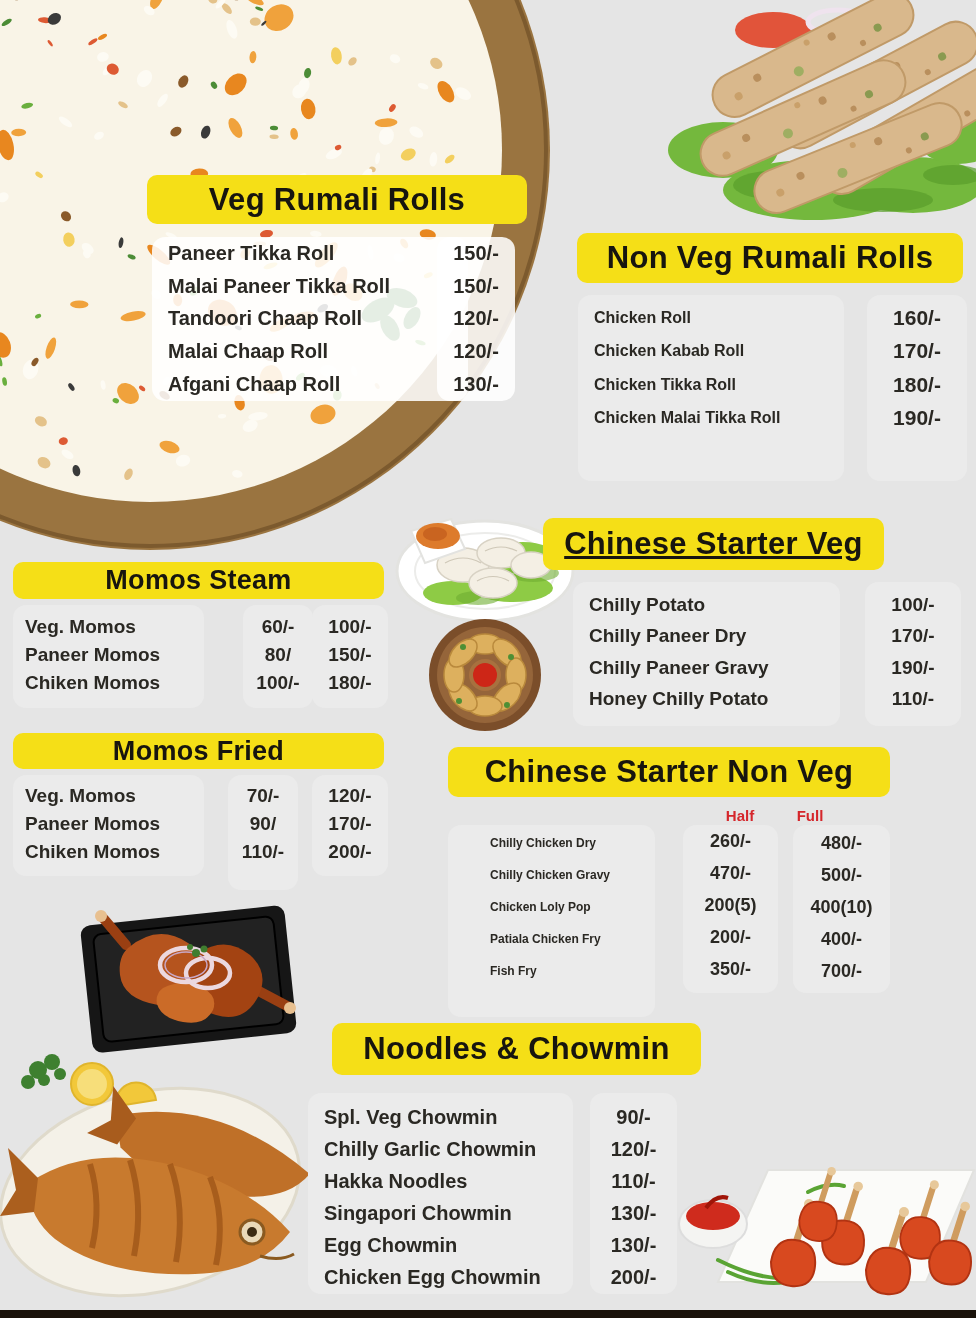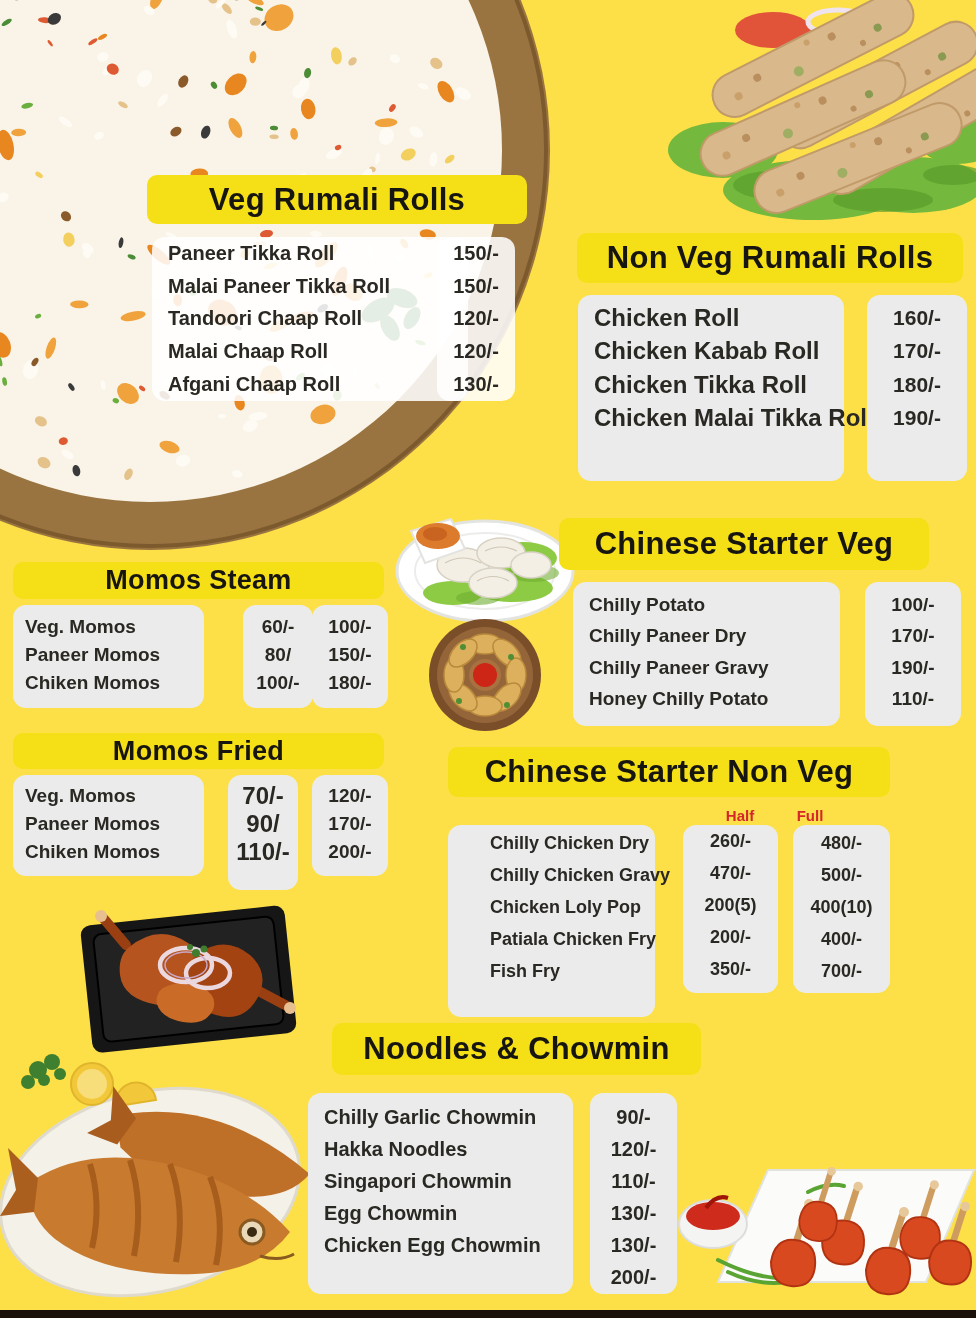--- a/index.html
+++ b/index.html
@@ -1,17 +1,17 @@
 <!DOCTYPE html>
 <html><head>
 <meta charset="utf-8">
 <style>
   html,body{margin:0;padding:0;background:#ffffff;}
   #canvas{
-    position:relative;width:976px;height:1318px;background:#fde047;overflow:hidden;
+    position:relative;width:976px;height:1318px;background:#e5e5e5;overflow:hidden;
     font-family:"Liberation Sans","DejaVu Sans",sans-serif;font-weight:bold;color:#1f1d1a;
   }
   .photo{position:absolute;z-index:1;}
   .hdr{
     position:absolute;z-index:3;background:#F5DF17;border-radius:10px;
     display:flex;align-items:center;justify-content:center;
     color:#17150f;letter-spacing:.3px;white-space:nowrap;
   }
   .box{
     position:absolute;z-index:2;background:#EBEBEB;border-radius:13px;box-sizing:border-box;
@@ -488,21 +488,21 @@
   </div>
   <div class="box glass" style="left:437px;top:237px;width:78px;height:164px;--rh:32.8px;font-size:20px;">
     <div class="prow">150/-</div>
     <div class="prow">150/-</div>
     <div class="prow">120/-</div>
     <div class="prow">120/-</div>
     <div class="prow">130/-</div>
   </div>
 
   <div class="hdr" style="left:577px;top:233px;width:386px;height:50px;font-size:31px;">Non Veg Rumali Rolls</div>
-  <div class="box" style="left:578px;top:295px;width:266px;height:186px;--rh:33.5px;font-size:24px;padding-top:6px;">
+  <div class="box" style="left:578px;top:295px;width:266px;height:186px;--rh:33.5px;font-size:16px;padding-top:6px;">
     <div class="nrow">Chicken Roll</div>
     <div class="nrow">Chicken Kabab Roll</div>
     <div class="nrow">Chicken Tikka Roll</div>
     <div class="nrow">Chicken Malai Tikka Roll</div>
   </div>
   <div class="box" style="left:867px;top:295px;width:100px;height:186px;--rh:33.5px;font-size:21px;padding-top:6px;">
     <div class="prow">160/-</div>
     <div class="prow">170/-</div>
     <div class="prow">180/-</div>
     <div class="prow">190/-</div>
@@ -524,49 +524,49 @@
     <div class="prow">150/-</div>
     <div class="prow">180/-</div>
   </div>
 
   <div class="hdr" style="left:13px;top:733px;width:371px;height:36px;font-size:27px;">Momos Fried</div>
   <div class="box" style="left:13px;top:775px;width:191px;height:101px;--rh:28px;--pl:12px;font-size:19px;padding-top:7px;">
     <div class="nrow">Veg. Momos</div>
     <div class="nrow">Paneer Momos</div>
     <div class="nrow">Chiken Momos</div>
   </div>
-  <div class="box" style="left:228px;top:775px;width:70px;height:115px;--rh:28px;font-size:24px;padding-top:7px;">
+  <div class="box" style="left:228px;top:775px;width:70px;height:115px;--rh:28px;font-size:19px;padding-top:7px;">
     <div class="prow">70/-</div>
     <div class="prow">90/</div>
     <div class="prow">110/-</div>
   </div>
   <div class="box" style="left:312px;top:775px;width:76px;height:101px;--rh:28px;font-size:19px;padding-top:7px;">
     <div class="prow">120/-</div>
     <div class="prow">170/-</div>
     <div class="prow">200/-</div>
   </div>
 
-  <div class="hdr" style="left:559px;top:518px;width:370px;height:52px;font-size:31px;">Chinese Starter Veg</div>
+  <div class="hdr" style="left:543px;top:518px;width:341px;height:52px;font-size:31px;text-decoration:underline;">Chinese Starter Veg</div>
   <div class="box" style="left:573px;top:582px;width:267px;height:144px;--rh:31.5px;font-size:19px;padding-top:7px;">
     <div class="nrow">Chilly Potato</div>
     <div class="nrow">Chilly Paneer Dry</div>
     <div class="nrow">Chilly Paneer Gravy</div>
     <div class="nrow">Honey Chilly Potato</div>
   </div>
   <div class="box" style="left:865px;top:582px;width:96px;height:144px;--rh:31.5px;font-size:19px;padding-top:7px;">
     <div class="prow">100/-</div>
     <div class="prow">170/-</div>
     <div class="prow">190/-</div>
     <div class="prow">110/-</div>
   </div>
 
   <div class="hdr" style="left:448px;top:747px;width:442px;height:50px;font-size:31px;">Chinese Starter Non Veg</div>
   <div class="collabel" style="left:700px;top:806px;width:80px;height:19px;font-size:15px;">Half</div>
   <div class="collabel" style="left:770px;top:806px;width:80px;height:19px;font-size:15px;">Full</div>
-  <div class="box" style="left:448px;top:825px;width:207px;height:192px;--rh:32px;--pl:10px;font-size:18px;padding-top:2px;padding-left:32px;">
+  <div class="box" style="left:448px;top:825px;width:207px;height:192px;--rh:32px;--pl:10px;font-size:12px;padding-top:2px;padding-left:32px;">
     <div class="nrow">Chilly Chicken Dry</div>
     <div class="nrow">Chilly Chicken Gravy</div>
     <div class="nrow">Chicken Loly Pop</div>
     <div class="nrow">Patiala Chicken Fry</div>
     <div class="nrow">Fish Fry</div>
   </div>
   <div class="box" style="left:683px;top:825px;width:95px;height:168px;--rh:32px;font-size:18px;padding-top:0;">
     <div class="prow">260/-</div>
     <div class="prow">470/-</div>
     <div class="prow">200(5)</div>
@@ -576,20 +576,21 @@
   <div class="box" style="left:793px;top:825px;width:97px;height:168px;--rh:32px;font-size:18px;padding-top:2px;">
     <div class="prow">480/-</div>
     <div class="prow">500/-</div>
     <div class="prow">400(10)</div>
     <div class="prow">400/-</div>
     <div class="prow">700/-</div>
   </div>
 
   <div class="hdr" style="left:308px;top:1023px;width:369px;height:52px;font-size:31px;margin-left:24px;">Noodles &amp; Chowmin</div>
   <div class="box" style="left:308px;top:1093px;width:265px;height:201px;--rh:32px;font-size:20px;padding-top:8px;">
+    <div class="nrow">Spl. Veg Chowmin</div>
     <div class="nrow">Chilly Garlic Chowmin</div>
     <div class="nrow">Hakka Noodles</div>
     <div class="nrow">Singapori Chowmin</div>
     <div class="nrow">Egg Chowmin</div>
     <div class="nrow">Chicken Egg Chowmin</div>
   </div>
   <div class="box" style="left:590px;top:1093px;width:87px;height:201px;--rh:32px;font-size:20px;padding-top:8px;">
     <div class="prow">90/-</div>
     <div class="prow">120/-</div>
     <div class="prow">110/-</div>

